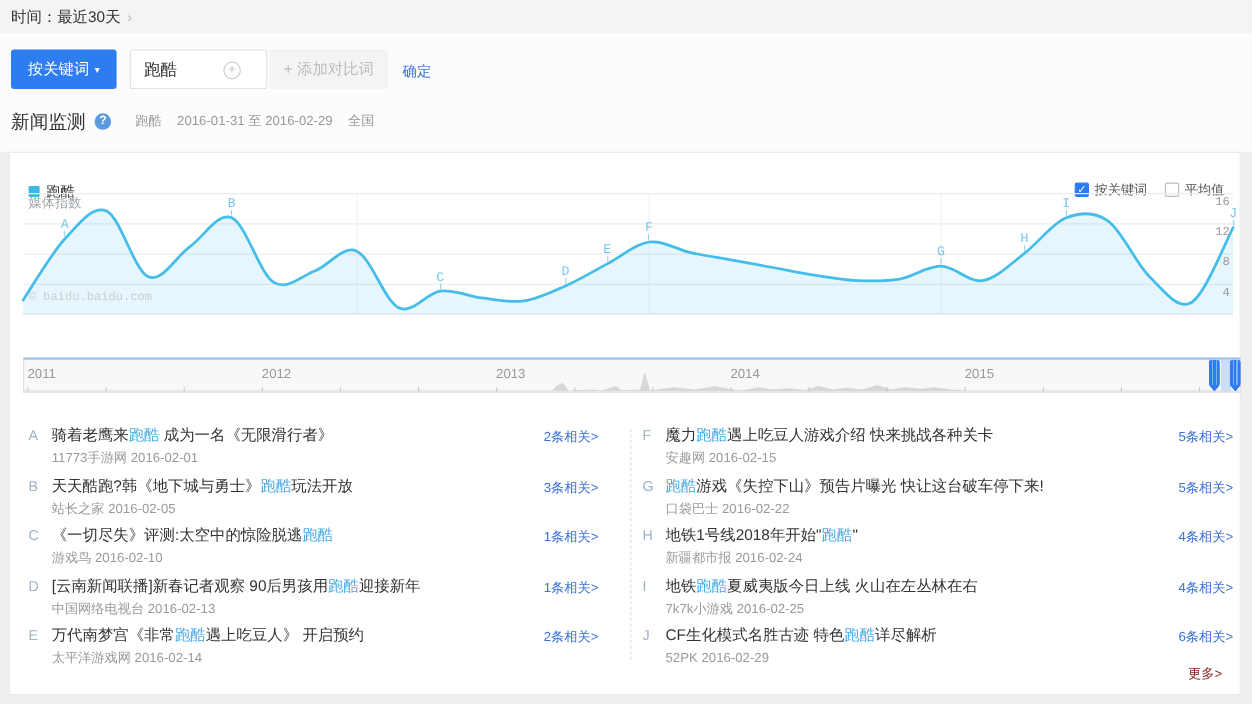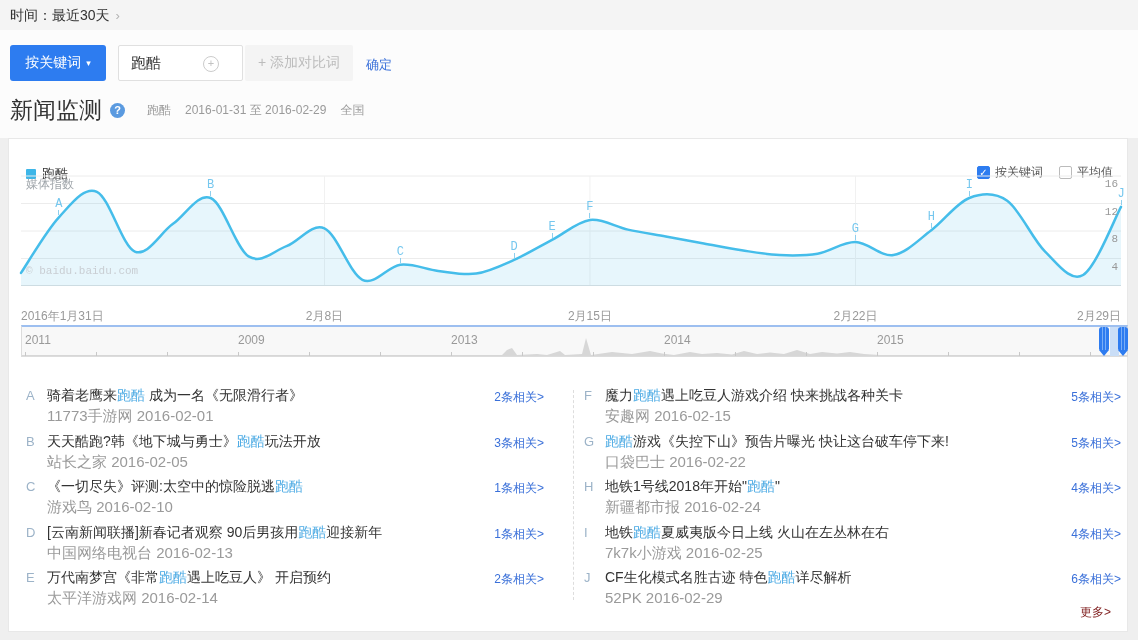--- a/index.html
+++ b/index.html
@@ -21,21 +21,21 @@
   #kw-mode-btn .caret{font-size:9px;line-height:1;}
   #kw-input{left:118px;top:15px;width:89px;height:34px;border:1px solid #e0e0e0;border-radius:2px;
     padding:0 22px 0 12px;font-size:15px;color:#333;background:#fff;outline:none;
     font-family:"Liberation Sans","DejaVu Sans",sans-serif;}
   #kw-clear{left:203px;top:26px;width:14px;height:14px;border:1px solid #ccc;border-radius:50%;
     color:#c2c2c2;font-size:11px;line-height:13px;text-align:center;cursor:pointer;background:#fff;}
   #add-compare-btn{left:245px;top:15px;width:108px;height:36px;background:#f4f4f4;color:#bcbcbc;
     font-size:14px;border:none;border-radius:2px;cursor:pointer;}
   #confirm-link{left:366px;top:26px;font-size:13px;color:#3a70d9;cursor:pointer;text-decoration:none;}
   #section-row{left:10px;top:68px;height:24px;display:flex;align-items:center;}
-  #section-title{font-size:23px;color:#333;}
+  #section-title{font-size:17px;color:#333;}
   #help-icon{width:15px;height:15px;border-radius:50%;background:#5a9ae0;color:#fff;font-size:11px;
     font-weight:bold;text-align:center;line-height:15px;margin-left:8px;cursor:pointer;}
   #section-meta{margin-left:22px;font-size:12px;color:#9a9a9a;display:flex;gap:14px;}
   
   #card{left:8px;top:138px;width:1120px;height:494px;background:#fff;border:1px solid #e8e8e8;box-sizing:border-box;}
   #legend-swatch{left:17px;top:30px;width:10px;height:10px;background:#3db6e8;border-radius:1px;}
   #legend-label{left:33px;top:26px;font-size:13px;color:#333;}
   #cb-group{right:14px;top:25px;display:flex;gap:16px;align-items:center;}
   .cb{display:flex;align-items:center;cursor:pointer;}
   .cb .box{width:13px;height:13px;border:1px solid #bbb;border-radius:2px;background:#fff;
@@ -68,21 +68,21 @@
   
   .news-col{position:absolute;top:247px;}
   #news-col-0{left:17px;width:518px;}
   #news-col-1{left:575px;width:537px;}
   #news-divider{left:564px;top:251px;height:210px;border-left:1px dashed #ddd;width:0;}
   .news-item{position:relative;height:45.5px;}
   .news-letter{position:absolute;left:0;top:2px;font-size:13px;color:#9cb3c8;}
   .news-title{margin-left:21px;font-size:14px;color:#333;line-height:19px;white-space:nowrap;
     overflow:hidden;max-width:430px;}
   .news-title .kw{color:#4dabe4;cursor:pointer;}
-  .news-source{margin-left:21px;font-size:15px;color:#9a9a9a;line-height:16px;margin-top:3px;}
+  .news-source{margin-left:21px;font-size:12px;color:#9a9a9a;line-height:16px;margin-top:3px;}
   .news-rel{position:absolute;right:0;top:3px;font-size:12px;color:#3a70d9;cursor:pointer;text-decoration:none;}
   #more-link{right:16px;top:465px;font-size:12px;color:#7f1d1d;cursor:pointer;text-decoration:none;}
 </style>
 </head>
 <body>
 
 <div id="top-strip" class="abs">
   <span id="time-filter" class="abs"><span>时间：</span><span>最近30天</span><span class="chev">›</span></span>
 </div>
 
@@ -155,39 +155,32 @@
       <span class="pt-tick" style="left: 568.466px; top: 40px;"></span>
       <span class="pt-label" style="left: 834.483px; top: 49px;">G</span>
       <span class="pt-tick" style="left: 833.983px; top: 62px;"></span>
       <span class="pt-label" style="left: 910.345px; top: 37.3125px;">H</span>
       <span class="pt-tick" style="left: 909.845px; top: 50.3125px;"></span>
       <span class="pt-label" style="left: 948.276px; top: 5px;">I</span>
       <span class="pt-tick" style="left: 947.776px; top: 18px;"></span>
       <span class="pt-label" style="left: 1100px; top: 13.9375px;">J</span>
       <span class="pt-tick" style="left: 1099.5px; top: 26.9375px;"></span>
     </div>
-  <div id="x-strip" class="abs">
-      <span class="xtick" style="left: 0px;">2016年1月31日</span>
-      <span class="xtick" style="left: 303.448px; transform: translateX(-50%);">2月8日</span>
-      <span class="xtick" style="left: 568.966px; transform: translateX(-50%);">2月15日</span>
-      <span class="xtick" style="left: 834.483px; transform: translateX(-50%);">2月22日</span>
-      <span class="xtick" style="right: 0px;">2月29日</span>
-    </div>
 
   <div id="scrubber" class="abs">
     <svg id="tl-mini" width="1105" height="20" viewBox="0 0 1105 20">
       <path d="M0,19 L480,19 L485,14 L490,12 L495,19 L515,18 L525,19 L538,15 L543,19 L560,18 L564,2 L569,19
                L590,16 L610,18 L628,15 L640,17.5 L652,19 L668,16 L680,18 L695,17 L710,18.5 L722,15 L735,18
                L748,16.5 L762,18 L775,14 L788,18 L800,16 L815,17.5 L828,16 L842,18 L858,19 L1105,19 L1105,20 L0,20 Z" fill="#d7d7d7"></path>
     </svg>
     <span id="tl-selection"></span>
     <span class="tl-handle" id="tl-handle-left"></span>
     <span class="tl-handle" id="tl-handle-right"></span>
   <span class="year-label" style="left: 3px;">2011</span>
-      <span class="year-label" style="left: 216px;">2009</span>
+      <span class="year-label" style="left: 216px;">2012</span>
       <span class="year-label" style="left: 429px;">2013</span>
       <span class="year-label" style="left: 642px;">2014</span>
       <span class="year-label" style="left: 855px;">2015</span>
       <span class="tl-tick" style="left: 3px;"></span>
       <span class="tl-tick" style="left: 74px;"></span>
       <span class="tl-tick" style="left: 145px;"></span>
       <span class="tl-tick" style="left: 216px;"></span>
       <span class="tl-tick" style="left: 287px;"></span>
       <span class="tl-tick" style="left: 358px;"></span>
       <span class="tl-tick" style="left: 429px;"></span>

